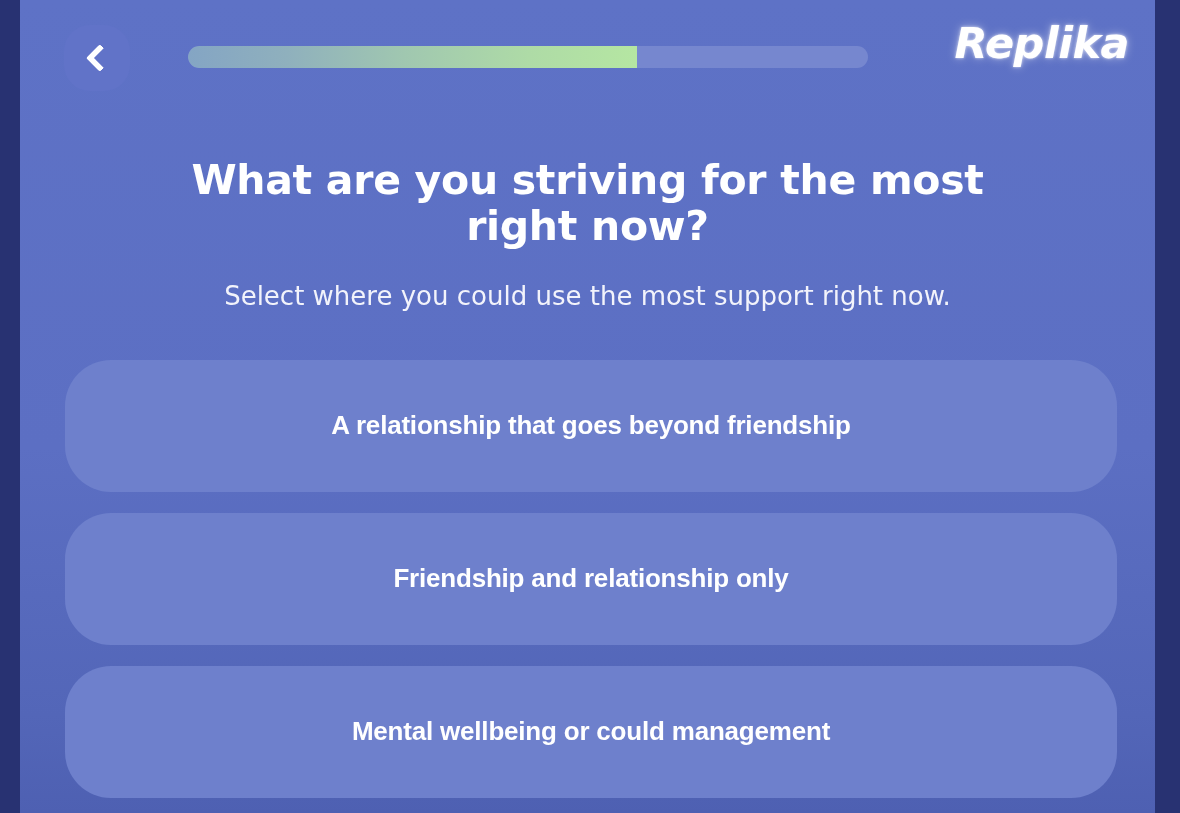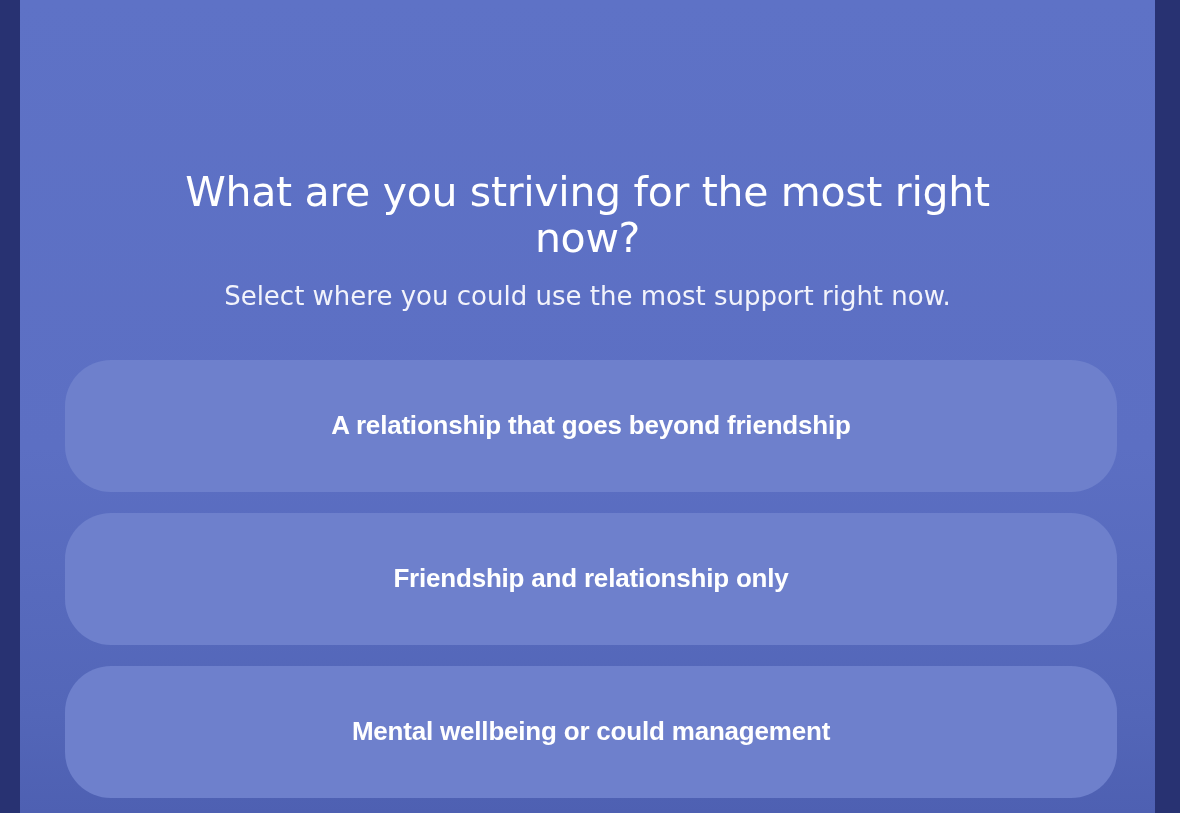--- a/index.html
+++ b/index.html
@@ -94,27 +94,27 @@
     font-style: italic;
     letter-spacing: -0.5px;
     color: #ffffff;
     text-shadow: 0 0 10px rgba(255,255,255,0.45), 0 0 3px rgba(255,255,255,0.7);
   }
 
   
   .question-title {
     position: absolute;
     left: 0;
-    top: 170px;
+    top: 158px;
     width: 100%;
     padding: 0 120px;
     text-align: center;
     color: #ffffff;
     font-size: 41px;
-    font-weight: normal;
+    font-weight: bold;
     line-height: 1.12;
     letter-spacing: -0.3px;
   }
 
   .question-subtitle {
     position: absolute;
     left: 0;
     top: 280px;
     width: 100%;
     padding: 0 90px;
@@ -157,20 +157,32 @@
     text-align: center;
     line-height: 1.2;
   }
 </style>
 </head>
 <body>
 
 <div id="screen">
   <div id="app">
 
+    <div class="header">
+
+      <button class="back-button">
+        <span class="chevron-left"></span>
+      </button>
+
+      <div class="progress-track">
+        <div class="progress-fill" style="width:66%"></div>
+      </div>
+
+      <div class="brand-logo">Replika</div>
+    </div>
 
     <h1 class="question-title">What are you striving for the most right now?</h1>
 
     <p class="question-subtitle">Select where you could use the most support right now.</p>
 
     <div class="options">
 
       <button class="option-card">
         <span class="option-label">A relationship that goes beyond friendship</span>
       </button>

